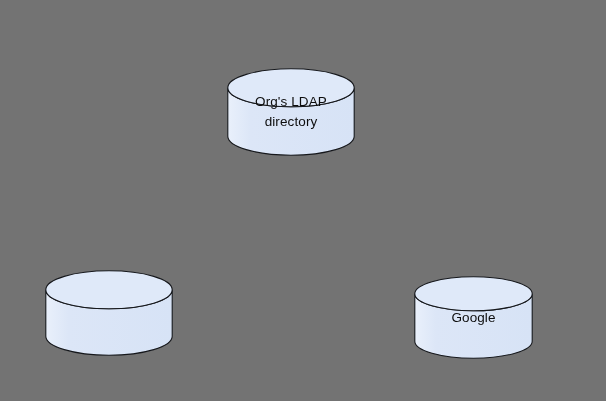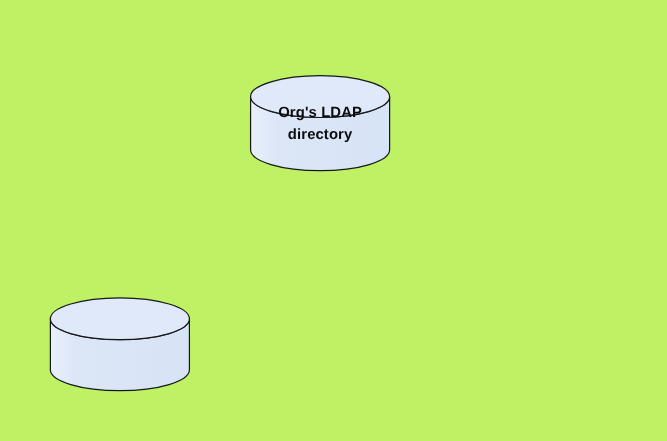--- a/index.html
+++ b/index.html
@@ -35,21 +35,21 @@
     font-size: 13.5px;
     line-height: 20px;
     letter-spacing: 0.1px;
     white-space: pre-line;
     pointer-events: none;
   }
 </style>
 </head>
 <body>
 
-<div id="canvas" style="background: #bef264; font-weight: bold;">
+<div id="canvas" style="background: #737373;">
 
   <div class="cylinder" id="node-ldap" style="left: 227px; top: 68px; width: 128px; height: 88px;">
     <svg id="svg-ldap" xmlns="http://www.w3.org/2000/svg" width="128" height="88" viewBox="0 0 128 88">
       <defs>
         <linearGradient id="bodyGradLdap" x1="0" y1="0" x2="1" y2="0">
           <stop offset="0%" stop-color="#e9f0fb"></stop>
           <stop offset="18%" stop-color="#dce6f7"></stop>
           <stop offset="100%" stop-color="#d7e3f6"></stop>
         </linearGradient>
       </defs>
@@ -67,14 +67,28 @@
           <stop offset="0%" stop-color="#e9f0fb"></stop>
           <stop offset="18%" stop-color="#dce6f7"></stop>
           <stop offset="100%" stop-color="#d7e3f6"></stop>
         </linearGradient>
       </defs>
       <path id="emm-body" fill="url(#bodyGradEmm)" stroke="#16181c" stroke-width="1.1" d="M 0.7999999999999972 19.8 L 0.7999999999999972 66.2 A 63.2 19 0 0 0 127.2 66.2 L 127.2 19.8 A 63.2 19 0 0 1 0.7999999999999972 19.8 Z"></path>
       <ellipse id="emm-top" fill="#dfe9f9" stroke="#16181c" stroke-width="1.1" cx="64" cy="19.8" rx="63.2" ry="19"></ellipse>
     </svg>
   </div>
 
+  <div class="cylinder" id="node-google" style="left: 414px; top: 276px; width: 119px; height: 83px;">
+    <svg id="svg-google" xmlns="http://www.w3.org/2000/svg" width="119" height="83" viewBox="0 0 119 83">
+      <defs>
+        <linearGradient id="bodyGradGoogle" x1="0" y1="0" x2="1" y2="0">
+          <stop offset="0%" stop-color="#e9f0fb"></stop>
+          <stop offset="18%" stop-color="#dce6f7"></stop>
+          <stop offset="100%" stop-color="#d7e3f6"></stop>
+        </linearGradient>
+      </defs>
+      <path id="google-body" fill="url(#bodyGradGoogle)" stroke="#16181c" stroke-width="1.1" d="M 0.7999999999999972 17.8 L 0.7999999999999972 65.2 A 58.7 17 0 0 0 118.2 65.2 L 118.2 17.8 A 58.7 17 0 0 1 0.7999999999999972 17.8 Z"></path>
+      <ellipse id="google-top" fill="#dfe9f9" stroke="#16181c" stroke-width="1.1" cx="59.5" cy="17.8" rx="58.7" ry="17"></ellipse>
+    </svg>
+    <div class="cyl-label" id="label-google" style="top: 32px; color: rgb(13, 13, 13);">Google</div>
+  </div>
 
 </div>
 
 </body></html>

